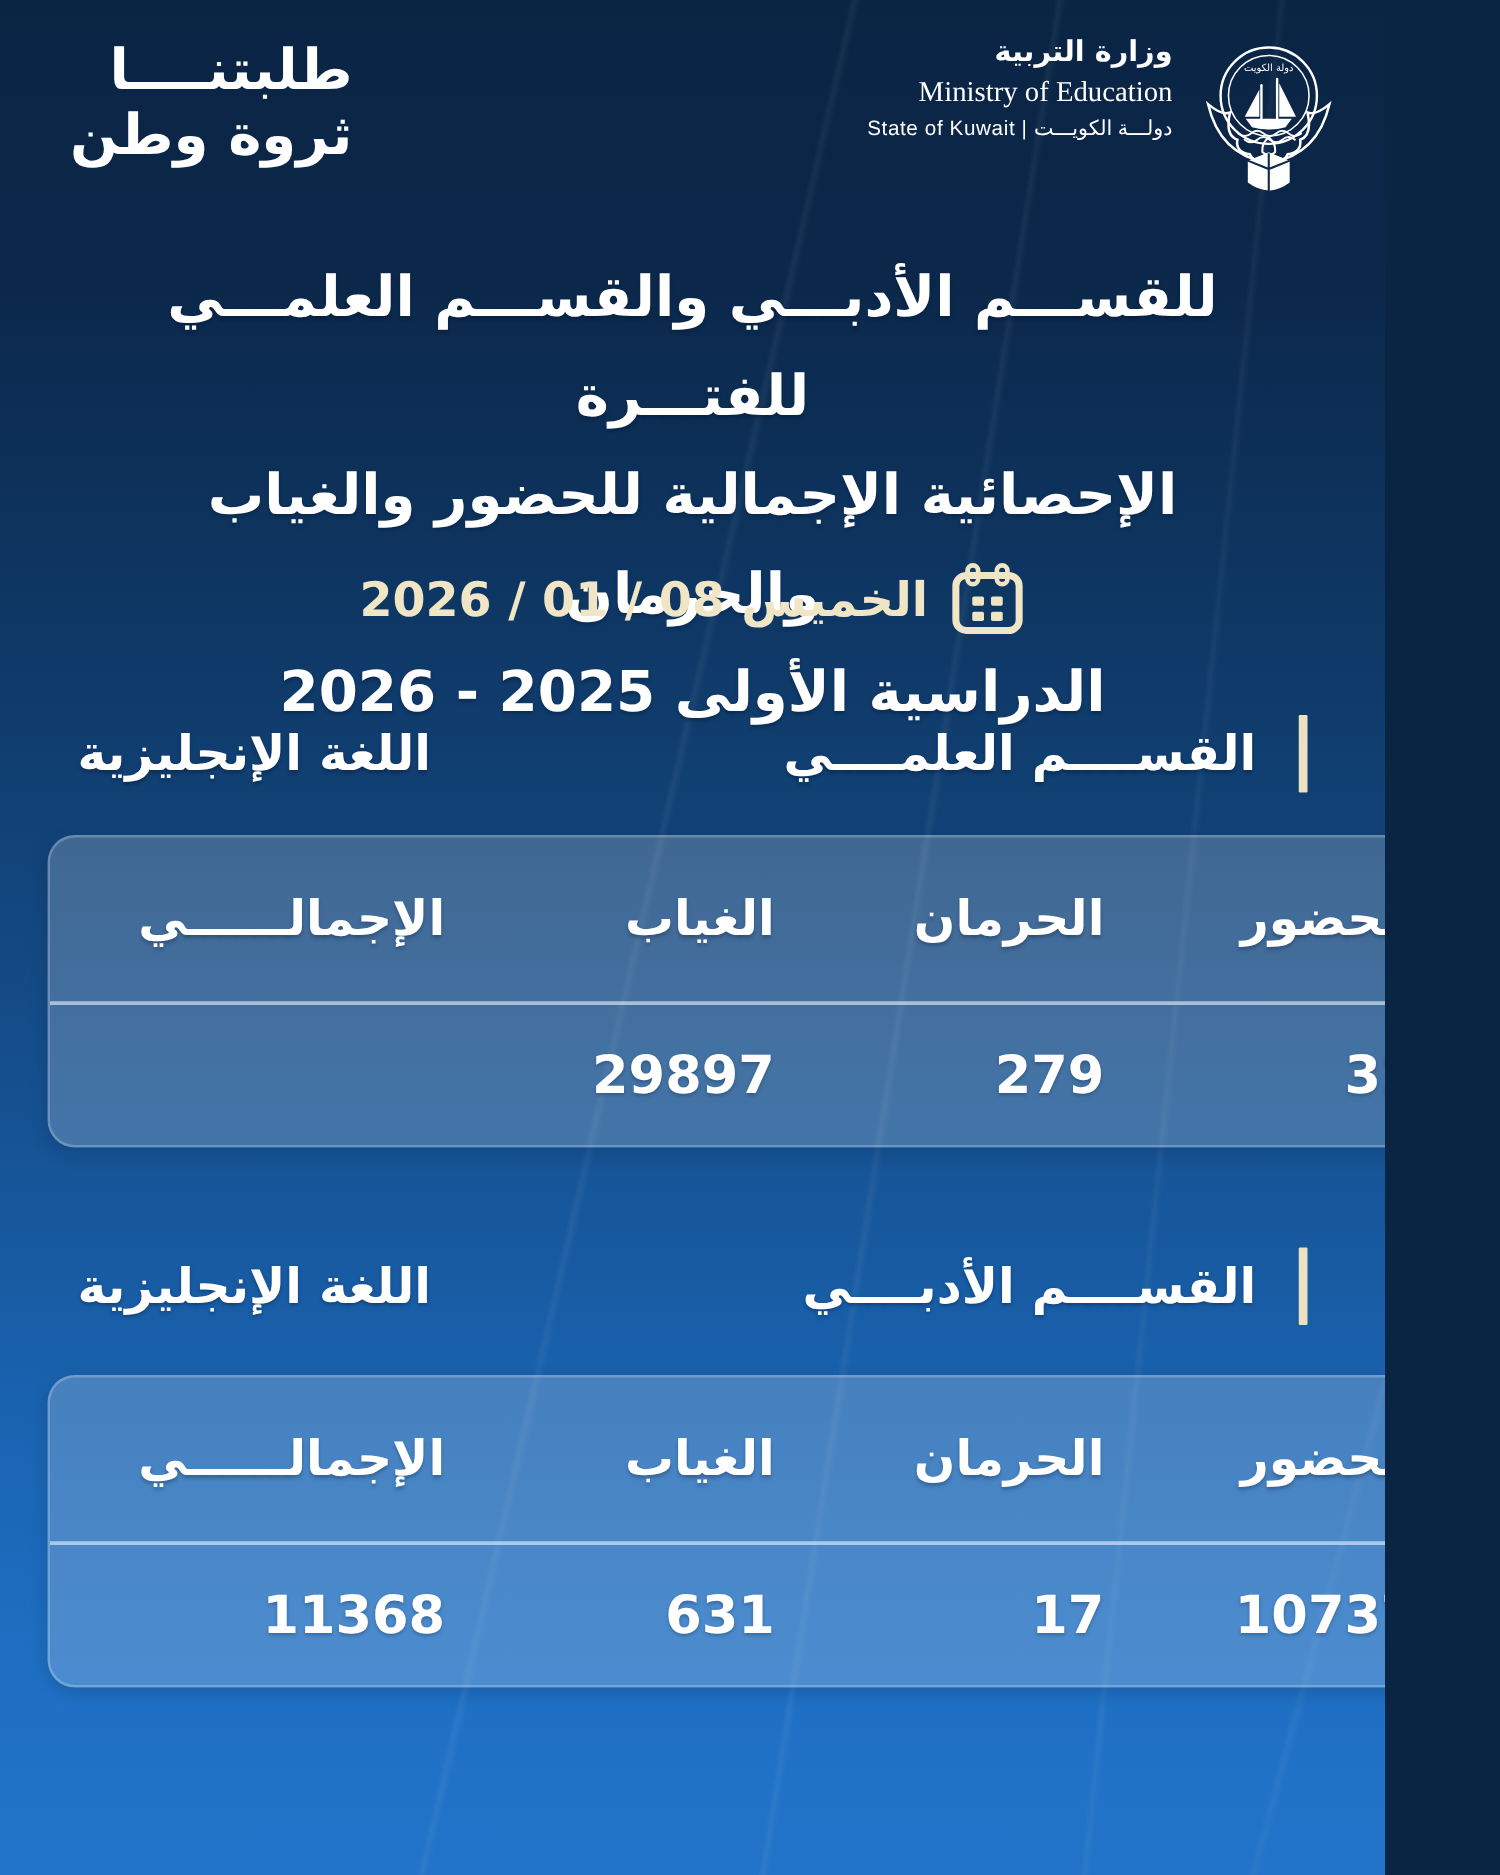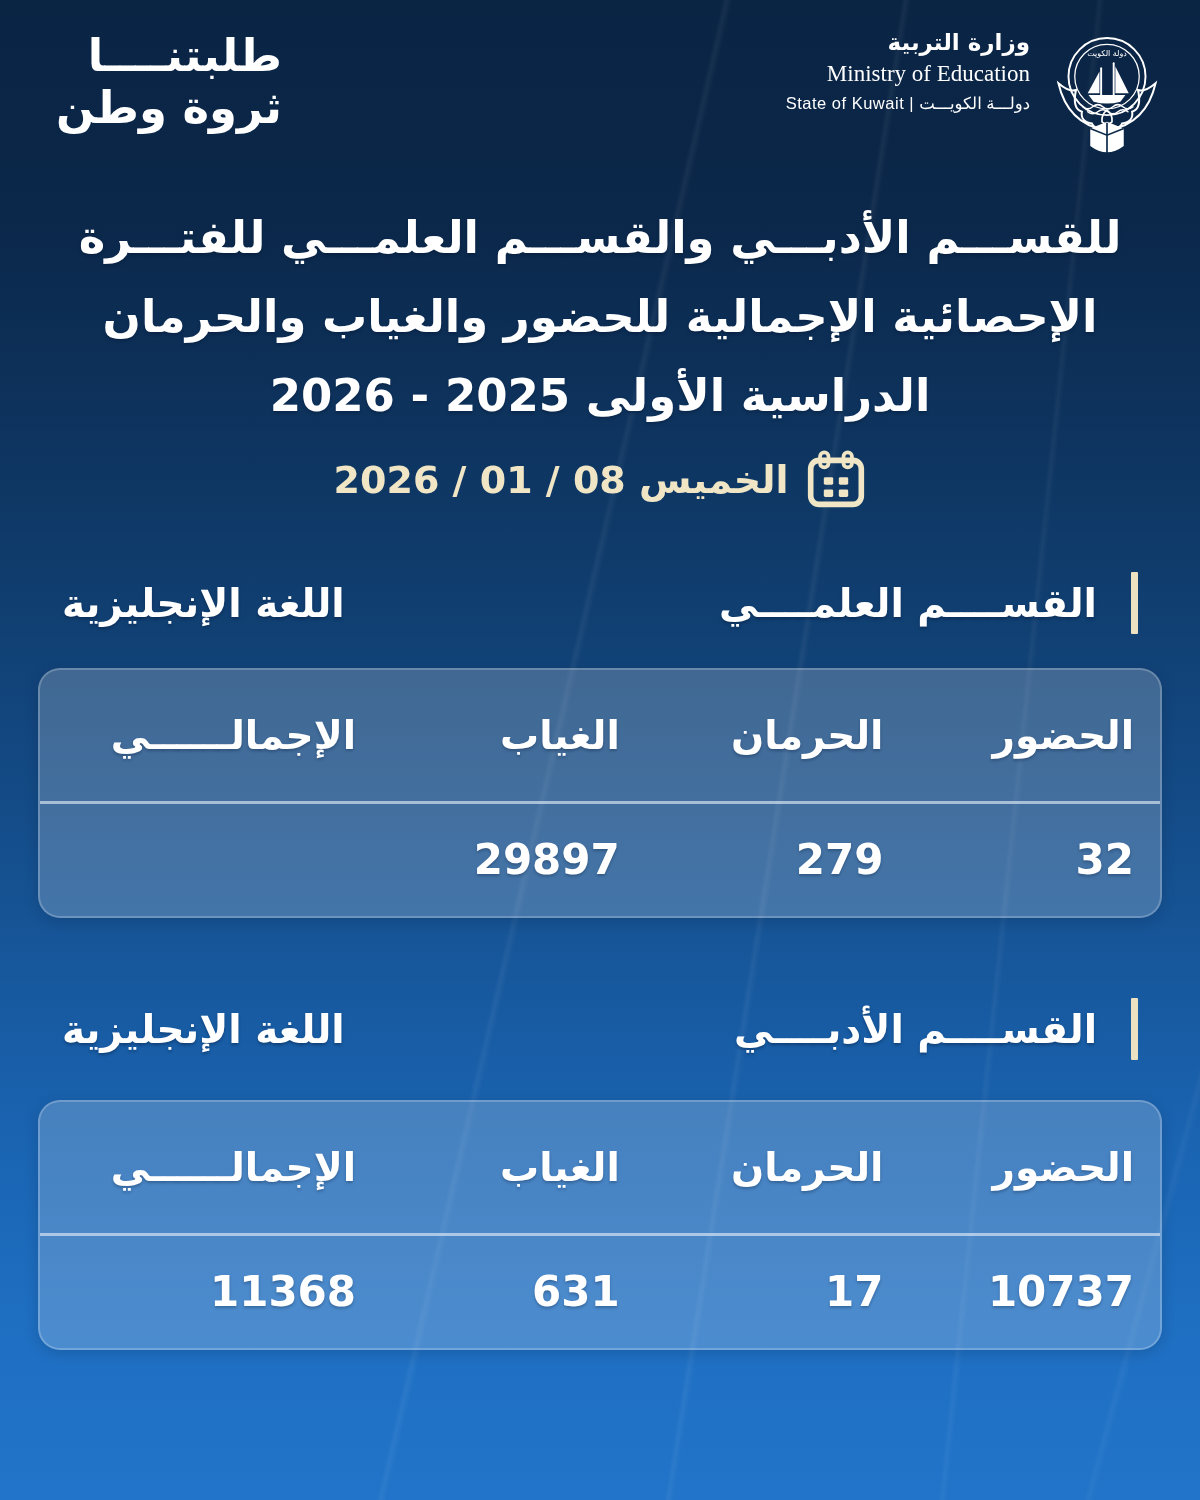--- a/index.html
+++ b/index.html
@@ -1,17 +1,17 @@
 <!DOCTYPE html>
 <html lang="ar"><head>
 <meta charset="utf-8">
 <style>
   html,body{margin:0;padding:0;background:#0a2444;}
   .poster{
-    position:relative;width:1200px;height:1500px;overflow:hidden;
+    position:relative;width:1108px;height:1500px;overflow:hidden;
     font-family:"DejaVu Sans", sans-serif;color:#fff;
     background:linear-gradient(180deg,#0a2444 0%,#0b2749 14%,#0f3a69 36%,#15508f 58%,#1a64b2 76%,#1f70c4 90%,#2174c9 100%);
   }
   .streaks{
     position:absolute;inset:0;pointer-events:none;
     background:
       linear-gradient(103deg, transparent 46.7%, rgba(255,255,255,0.05) 47%, transparent 47.4%),
       linear-gradient(99deg, transparent 62.7%, rgba(255,255,255,0.05) 63%, transparent 63.4%),
       linear-gradient(96deg, transparent 80.7%, rgba(255,255,255,0.045) 81%, transparent 81.4%),
       linear-gradient(105deg, transparent 92.7%, rgba(255,255,255,0.04) 93%, transparent 93.4%);

